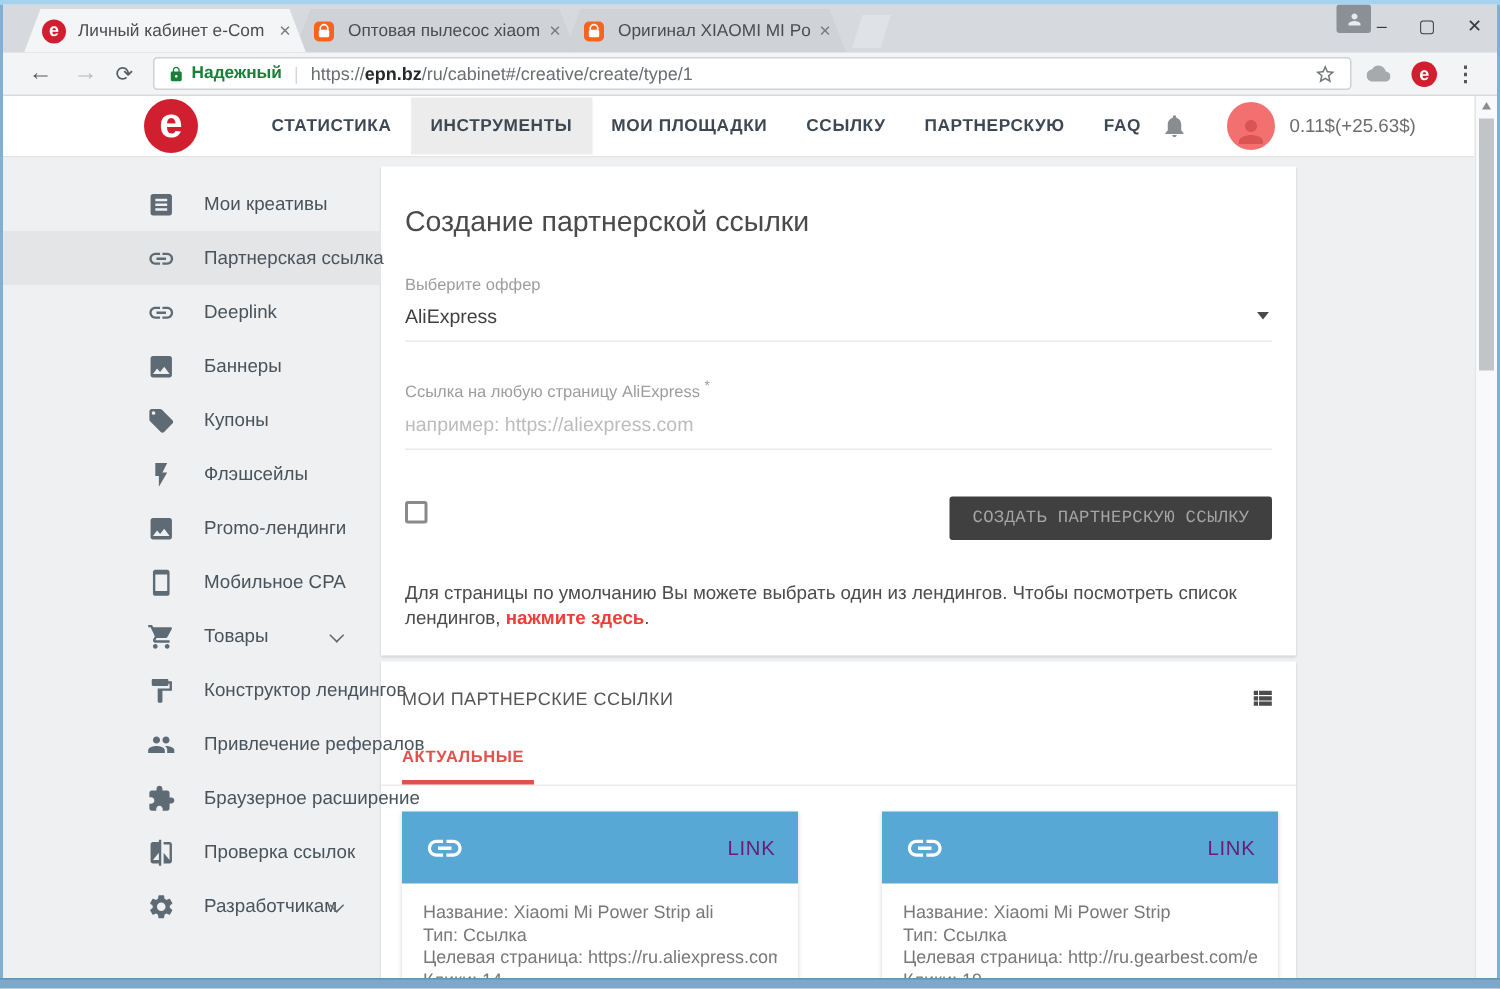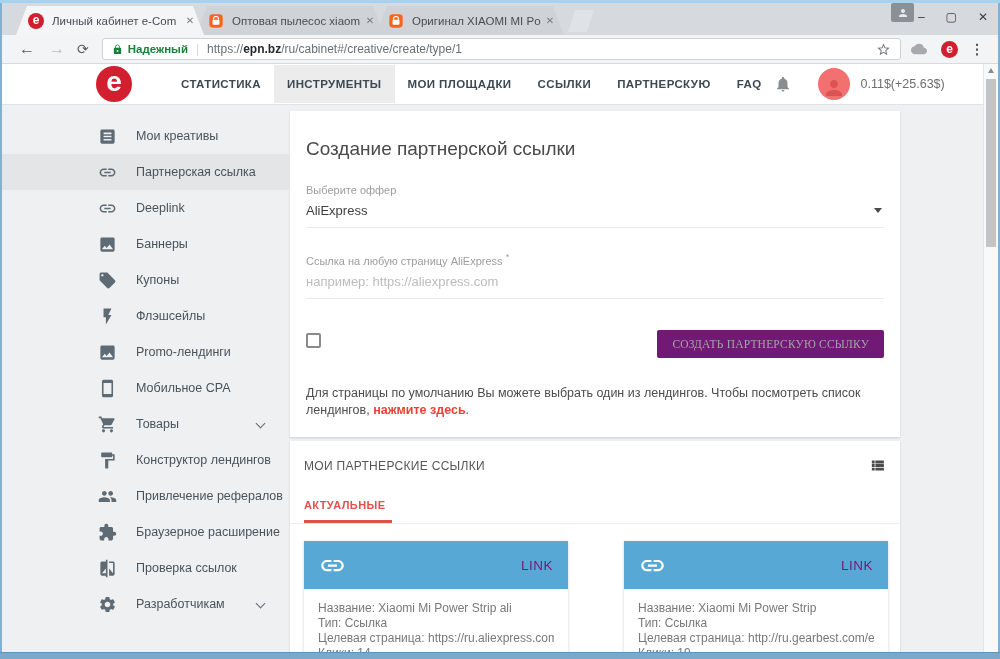--- a/index.html
+++ b/index.html
@@ -68,21 +68,21 @@
   .header-right{margin-left:auto;display:flex;align-items:center;padding-right:86px}
   .bell-icon{width:18px;height:18px;color:#8a8d90}
   .avatar{width:32px;height:32px;border-radius:50%;background:#f37070;margin-left:26px;
           overflow:hidden;display:flex;align-items:flex-end;justify-content:center}
   .avatar svg{width:24px;height:24px;color:#da5454}
   .balance{font-size:12.5px;color:#6e6e6e;margin-left:10px;white-space:nowrap}
 
   .content{display:flex;height:calc(100% - 42px)}
 
   
-  .sidebar{width:288px;flex:none;padding-top:13px}
+  .sidebar{width:252px;flex:none;padding-top:13px}
   .side-item{height:36px;display:flex;align-items:center;padding-left:96px;position:relative}
   .side-item.selected{background:#e3e5e6}
   .side-icon{width:19px;height:19px;color:#5e6a74;flex:none}
   .side-label{margin-left:19px;font-size:12.5px;color:#49535c;white-space:nowrap}
   .chevron{position:absolute;right:26px;top:14px;width:7px;height:7px;
            border-right:1.5px solid #5e6a74;border-bottom:1.5px solid #5e6a74;transform:rotate(45deg)}
 
   
   .main{width:610px;padding-top:6px}
   .panel{background:#fff;box-shadow:0 1px 2px rgba(0,0,0,.14)}
@@ -91,23 +91,23 @@
   .field{margin-top:24px;padding:0 2px}
   .field-label{font-size:11px;color:#9d9d9d}
   .field-input{margin-top:7px;padding-bottom:9px;border-bottom:1px solid #eaeaea;font-size:13px;
                color:#bcbcbc;display:flex;align-items:center}
   .field-input.has-value{color:#3f3f3f}
   .select-arrow{margin-left:auto;margin-right:2px;width:0;height:0;border-left:4px solid transparent;
                 border-right:4px solid transparent;border-top:5px solid #4a4a4a}
   .form-row{display:flex;margin-top:31px;align-items:flex-start;padding:0 2px}
   .checkbox{width:15px;height:15px;border:2px solid #8a8a8a;border-radius:2px;flex:none;margin-top:3px;background:#fff}
   .checkbox-label{margin-left:13px;font-size:12.5px;color:#4c4c4c;line-height:17px;width:352px}
-  .submit-btn{margin-left:auto;background:#701a75;color:#a5a5a5;font-size:11.5px;letter-spacing:.2px;
+  .submit-btn{margin-left:auto;background:#404040;color:#a5a5a5;font-size:11.5px;letter-spacing:.2px;
               padding:8px 15px;border:none;border-radius:2px;white-space:nowrap;
-              font-family:Liberation Serif, serif}
+              font-family:Liberation Mono, monospace}
   .note{margin-top:27px;font-size:12.5px;color:#4c4c4c;padding:0 2px;line-height:17px}
   .note-link{color:#ef3e36;font-weight:700}
 
   .panel-links{margin-top:4px;padding:16px 14px 0;min-height:250px}
   .links-header{display:flex;align-items:center}
   .links-title{font-size:12px;color:#565656;letter-spacing:.3px}
   .viewlist-icon{margin-left:auto;width:17px;height:17px;color:#4c4c4c}
   .tab-row{border-bottom:1px solid #ededed;margin:21px -14px 0;padding:0 14px}
   .links-tab{display:inline-block;width:88px}
   .tab-label{font-size:11px;font-weight:700;color:#e2504c;letter-spacing:.4px}
@@ -204,21 +204,21 @@
   </div>
 
   <div class="site">
 
     <div class="site-header">
       <div class="logo">e</div>
       <div class="main-nav">
         <span class="nav-item">СТАТИСТИКА</span>
         <span class="nav-item active">ИНСТРУМЕНТЫ</span>
         <span class="nav-item">МОИ ПЛОЩАДКИ</span>
-        <span class="nav-item">ССЫЛКИ</span>
+        <span class="nav-item">ССЫЛКУ</span>
         <span class="nav-item">ПАРТНЕРСКУЮ</span>
         <span class="nav-item">FAQ</span>
       </div>
       <div class="header-right">
         <svg class="bell-icon" viewBox="0 0 24 24" fill="currentColor">
             <path d="M12 22c1.1 0 2-.9 2-2h-4c0 1.1.89 2 2 2zm6-6v-5c0-3.07-1.64-5.64-4.5-6.32V4c0-.83-.67-1.5-1.5-1.5s-1.5.67-1.5 1.5v.68C7.63 5.36 6 7.92 6 11v5l-2 2v1h16v-1l-2-2z"></path>
           </svg>
         <div class="avatar">
           <svg viewBox="0 0 24 24" fill="currentColor">
               <path d="M12 12c2.21 0 4-1.79 4-4s-1.79-4-4-4-4 1.79-4 4 1.79 4 4 4zm0 2c-2.67 0-8 1.34-8 4v2h16v-2c0-2.66-5.33-4-8-4z"></path>

